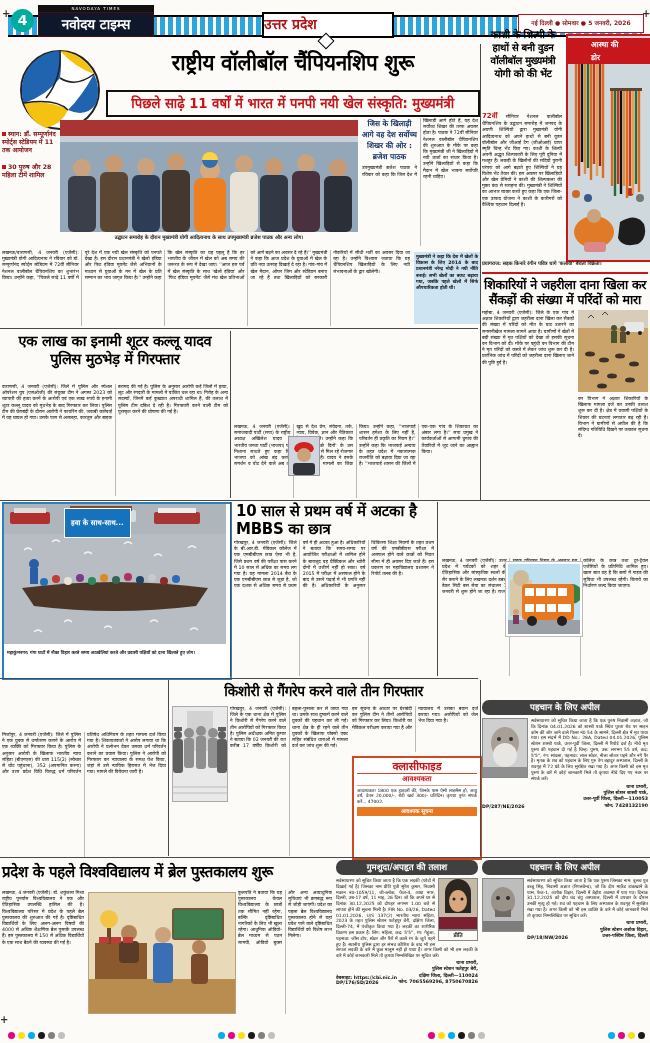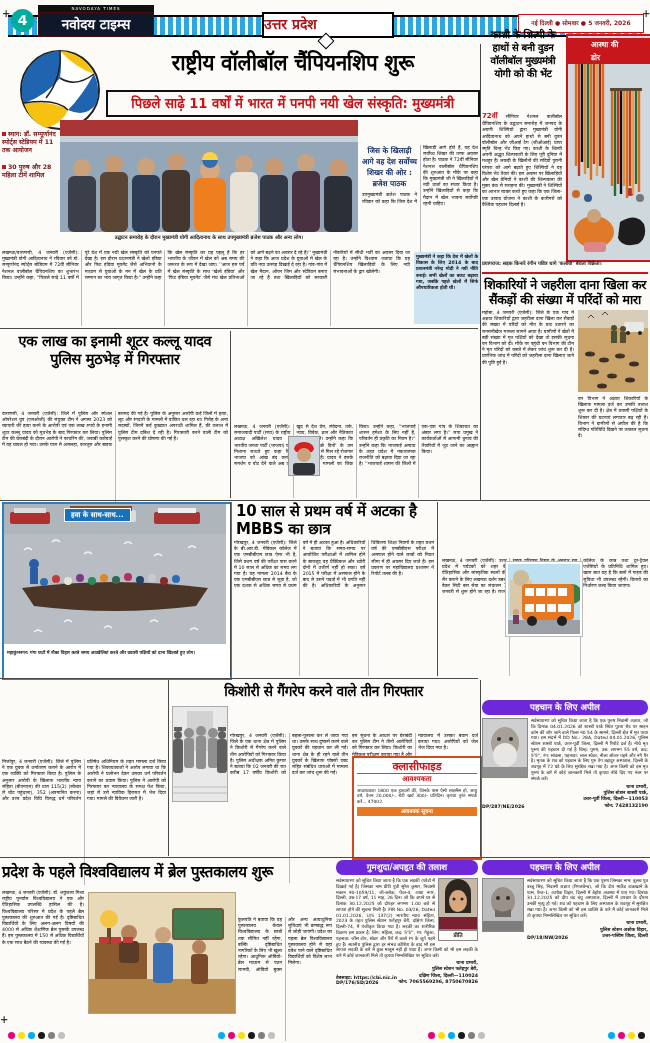--- a/index.html
+++ b/index.html
@@ -2,49 +2,49 @@
 <html><head>
 <meta charset="utf-8">
 <style>
   html,body{margin:0;padding:0;background:#e9e7e0;}
   #page{position:relative;width:650px;height:1043px;margin:0 auto;background:#fcfbf7;
         font-family:"DejaVu Sans",sans-serif;overflow:hidden;color:#111;}
   .abs{position:absolute;}
   .hline{position:absolute;height:1px;background:#4a4a4a;}
   .vline{position:absolute;width:1px;background:#4a4a4a;}
   .body-text{font-size:4.7px;line-height:1.32;text-align:justify;color:#141414;overflow:hidden;}
-  .cols2{column-count:2;column-gap:6px;column-rule:1px solid #b9b9b9;margin-top:27px;}
+  .cols2{column-count:2;column-gap:6px;column-rule:1px solid #b9b9b9;}
   .cols3{column-count:3;column-gap:6px;column-rule:1px solid #b9b9b9;}
   .cols4{column-count:4;column-gap:6px;column-rule:1px solid #b9b9b9;}
   .cols5{column-count:5;column-gap:6px;column-rule:1px solid #b9b9b9;}
   .hl{font-weight:700;color:#000;text-align:center;letter-spacing:-0.3px;}
   .cap{font-size:5px;font-weight:700;color:#222;line-height:1.25;}
   .stripebar{border-top:2px solid #000;border-bottom:2px solid #000;
     background:repeating-linear-gradient(90deg,#2aa7e0 0 5px,#ffffff 5px 8px);}
   .badge{width:23px;height:23px;border-radius:50%;background:#00aca0;color:#fff;
     font-weight:700;font-size:14px;text-align:center;line-height:23px;}
   .brandtop{background:#111;color:#fff;font-size:4px;letter-spacing:1px;text-align:center;line-height:7px;height:7px;}
   .brandmain{background:#0f172a;color:#fff;font-weight:700;font-size:13.5px;text-align:center;line-height:23px;height:23px;border:1px solid #4d0d0f;}
   .editionbox{background:#fff;border:2px solid #000;color:#b01217;font-weight:700;font-size:14px;line-height:20px;}
   .datebox{background:#fff;border:1px solid #c01218;color:#8c1418;font-weight:700;font-size:6px;text-align:center;line-height:16px;}
   .subheadbox{border:2px solid #111;color:#c8131a;font-weight:700;font-size:14px;text-align:center;line-height:23px;white-space:nowrap;overflow:hidden;}
   .railitem{font-size:6.2px;font-weight:700;color:#7c1215;line-height:1.3;margin-bottom:9px;}
   .bullet{display:inline-block;width:4px;height:4px;background:#c8131a;margin-right:2px;}
   .quote{font-weight:700;color:#15306b;font-size:7.4px;line-height:1.5;text-align:center;break-inside:avoid;margin-bottom:3px;}
   .hibox{background:#cfe4f2;font-weight:700;}
-  .blackhdr{background:#6d28d9;color:#fff;font-weight:700;font-size:8.6px;text-align:center;line-height:15px;border-radius:7px;}
+  .blackhdr{background:#404040;color:#fff;font-weight:700;font-size:8.6px;text-align:center;line-height:15px;border-radius:7px;}
   .notice-text{font-size:4.45px;line-height:1.3;text-align:justify;color:#141414;}
   .signoff{font-size:4.7px;font-weight:700;text-align:right;white-space:pre-line;line-height:1.35;}
   .ref{font-size:4.7px;font-weight:700;}
   .classbox{border:2px solid #d2491f;background:#fff;padding:2px 3px;}
   .classtitle{color:#c8161d;font-weight:700;font-size:11px;text-align:center;border-bottom:1px solid #d2491f;line-height:1.2;}
   .classsub{color:#c8161d;font-weight:700;font-size:7px;text-align:center;border-bottom:1px solid #e5a08a;line-height:1.5;}
   .classnote{background:#e87722;color:#fff;font-weight:700;font-size:5.5px;text-align:center;line-height:1.6;margin-top:2px;}
   .photolabel{position:absolute;background:#c8161d;color:#fff;font-weight:700;font-size:7.5px;line-height:13px;padding:0 23px;}
-  .bluelabel{position:absolute;background:#1673bb;color:#fff;font-weight:700;font-size:7px;line-height:12px;padding:0 6px;border:1px solid #fff;}
+  .bluelabel{position:absolute;background:#1673bb;color:#fff;font-weight:700;font-size:7px;line-height:12px;padding:8px 6px;border:1px solid #fff;}
   .plus{font-size:10px;color:#333;font-weight:700;}
   .dots span{display:inline-block;width:7px;height:7px;border-radius:50%;margin-right:3px;}
   .fit{display:inline-block;white-space:nowrap;transform:scaleX(.94);transform-origin:center;}
 </style>
 </head>
 <body>
 
 <div id="page">
 
   <div class="abs plus" style="left:2px;top:8px">+</div>

